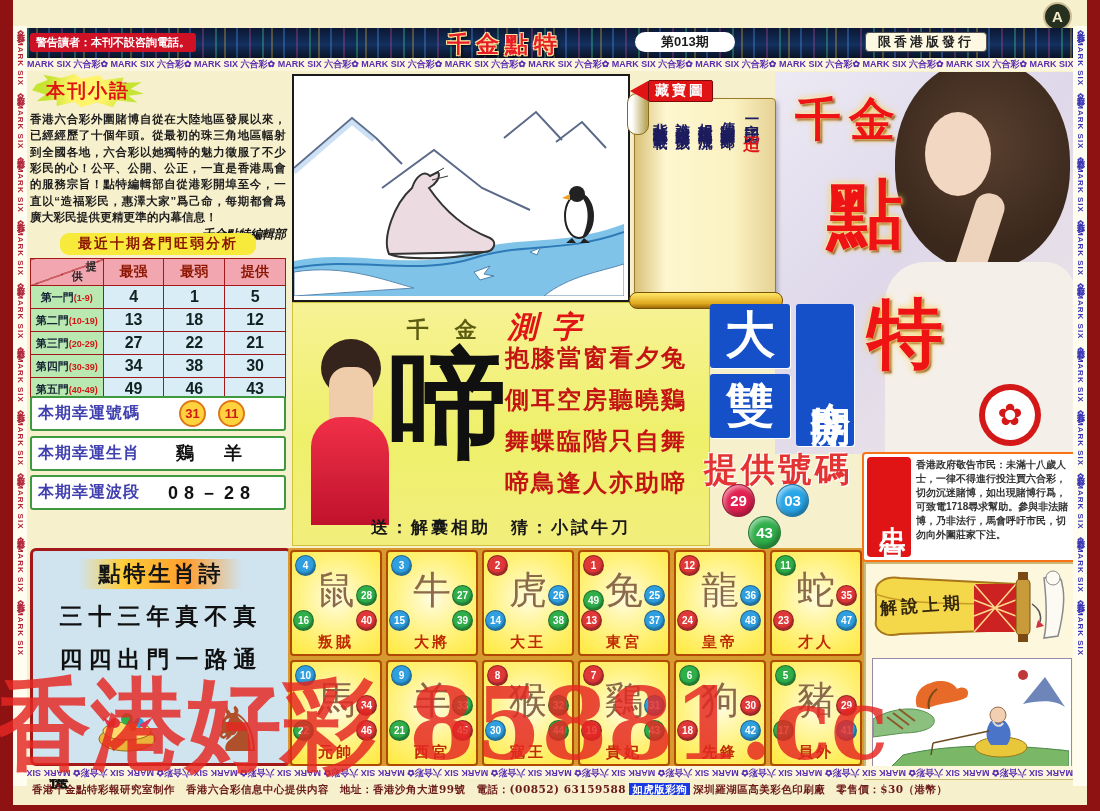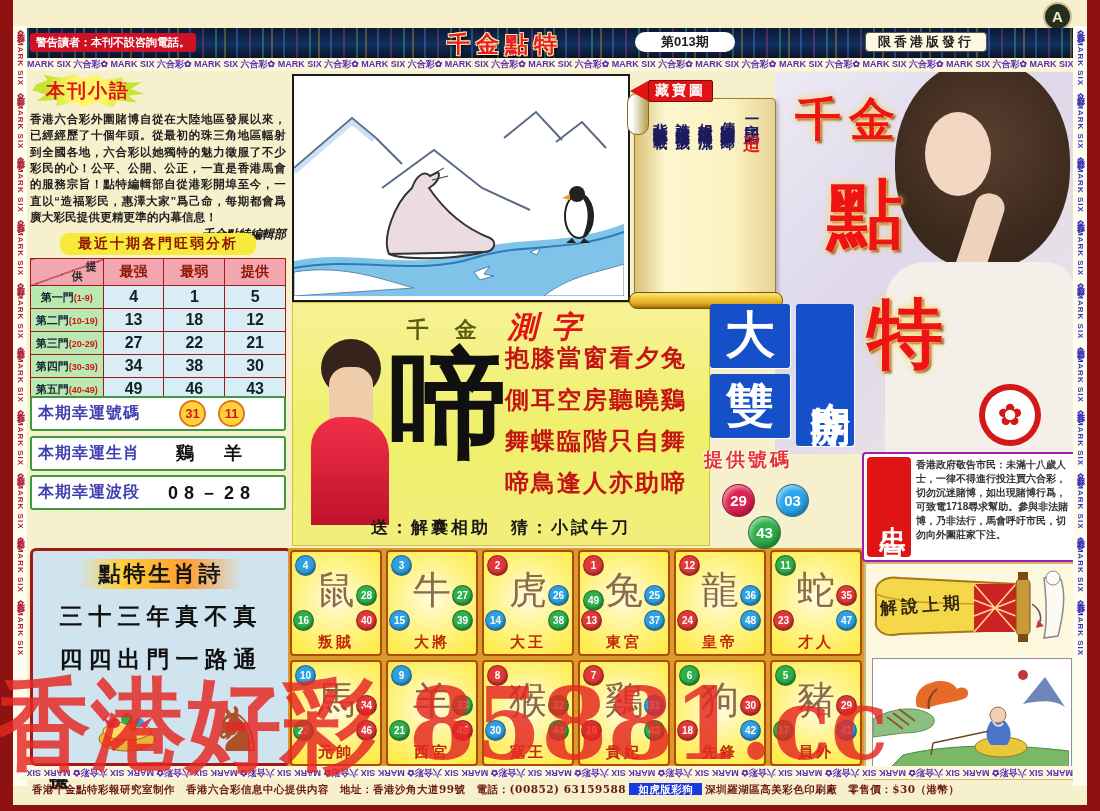--- a/index.html
+++ b/index.html
@@ -123,21 +123,21 @@
       color:#181818;letter-spacing:3px;}
 
   
   .bigdouble{position:absolute;left:710px;top:304px;z-index:4;}
   .bd-block{position:absolute;background:#1550c8;color:#fff;font-weight:bold;text-align:center;
       border-radius:3px;box-shadow:1px 1px 0 #fff;}
   .bd-1{left:0;top:0;width:80px;height:64px;font-size:50px;line-height:62px;}
   .bd-2{left:0;top:70px;width:80px;height:64px;font-size:48px;line-height:62px;}
   .bd-v{left:86px;top:0;width:58px;height:140px;font-size:40px;line-height:1.16;writing-mode:vertical-rl;
       letter-spacing:4px;padding-top:2px;}
-  .provide-label{position:absolute;left:704px;top:447px;z-index:4;font-size:19px;font-weight:bold;color:#e43333;
+  .provide-label{position:absolute;left:704px;top:447px;z-index:4;font-size:34px;font-weight:bold;color:#e43333;
       letter-spacing:3px;text-shadow:1px 1px 0 #fff,-1px -1px 0 #fff;}
   .pball{position:absolute;z-index:4;width:31px;height:31px;border-radius:50%;color:#fff;
       font-size:15px;font-weight:bold;text-align:center;line-height:31px;border:1px solid rgba(0,0,0,.3);
       box-shadow:inset -2px -3px 4px rgba(0,0,0,.3),inset 2px 3px 4px rgba(255,255,255,.5);}
   .pball.red{background:#e02050;} .pball.blue{background:#28a6e8;} .pball.green{background:#2fae4a;}
 
   
   .masthead{position:absolute;left:775px;top:72px;width:300px;height:382px;overflow:hidden;z-index:1;
       background:linear-gradient(135deg,#ece9f4 0%,#ded8ea 45%,#f2e9e6 100%);}
   .mh-hair{position:absolute;left:120px;top:-12px;width:175px;height:210px;border-radius:48%;
@@ -150,21 +150,21 @@
   .mh-t1{left:20px;top:24px;font-size:46px;letter-spacing:8px;}
   .mh-t2{left:52px;top:104px;font-size:76px;}
   .mh-t3{left:92px;top:224px;font-size:76px;}
   .emblem{position:absolute;left:204px;top:312px;width:62px;height:62px;border-radius:50%;z-index:3;
       background:#d41818;display:flex;align-items:center;justify-content:center;}
   .emblem .inner{width:50px;height:50px;border-radius:50%;background:#fff;text-align:center;line-height:50px;
       color:#d41818;font-size:30px;}
 
   
   .advice{position:absolute;left:862px;top:452px;width:213px;height:106px;background:#fff;
-      border:2px solid #a21caf;border-radius:4px;z-index:3;display:flex;}
+      border:2px solid #f97316;border-radius:4px;z-index:3;display:flex;}
   .ad-tile{width:44px;margin:3px;background:#e01414;border-radius:4px;color:#fff;
       writing-mode:vertical-rl;text-orientation:upright;font-size:26px;font-weight:bold;text-align:center;
       letter-spacing:6px;padding-top:6px;}
   .ad-body{flex:1;font-size:10px;line-height:1.4;color:#333;padding:4px 4px 0 2px;font-weight:bold;}
 
   
   .explain{position:absolute;left:864px;top:562px;width:212px;height:214px;background:#fdf7de;
       border:2px solid #c8b87a;z-index:2;}
   .ex-paint{position:absolute;left:6px;top:94px;width:198px;height:112px;background:#fff;border:1px solid #98a;}
 
@@ -182,21 +182,21 @@
   .zball.bl{left:1px;bottom:23px;} .zball.br{right:3px;bottom:23px;}
   .zball.ml{left:3px;top:38px;}
   .zanimal{position:absolute;left:0;top:16px;width:100%;text-align:center;font-size:38px;color:#8a6a4a;
       font-family:"DejaVu Serif",serif;line-height:1.2;}
   .zlabel{position:absolute;left:0;bottom:2px;width:100%;text-align:center;font-size:15px;font-weight:bold;
       color:#c02a00;letter-spacing:3px;}
 
   
   .footer{position:absolute;left:32px;top:783px;width:1040px;z-index:7;font-size:10.5px;font-weight:bold;
       color:#6b1a1a;letter-spacing:.5px;white-space:nowrap;}
-  .footer .chip{background:#1a3ae0;color:#fff;padding:0 9px;margin:0 3px;}
+  .footer .chip{background:#1a3ae0;color:#fff;padding:0 3px;margin:0 3px;}
 
   
   .watermark{position:absolute;left:-4px;top:676px;z-index:9;font-size:95px;font-weight:bold;
       color:rgba(228,38,34,.83);letter-spacing:0;white-space:nowrap;line-height:1;pointer-events:none;
       font-family:"DejaVu Serif",serif;transform:scaleY(1.05);}
 </style>
 </head>
 <body>
 
 <div id="page">

